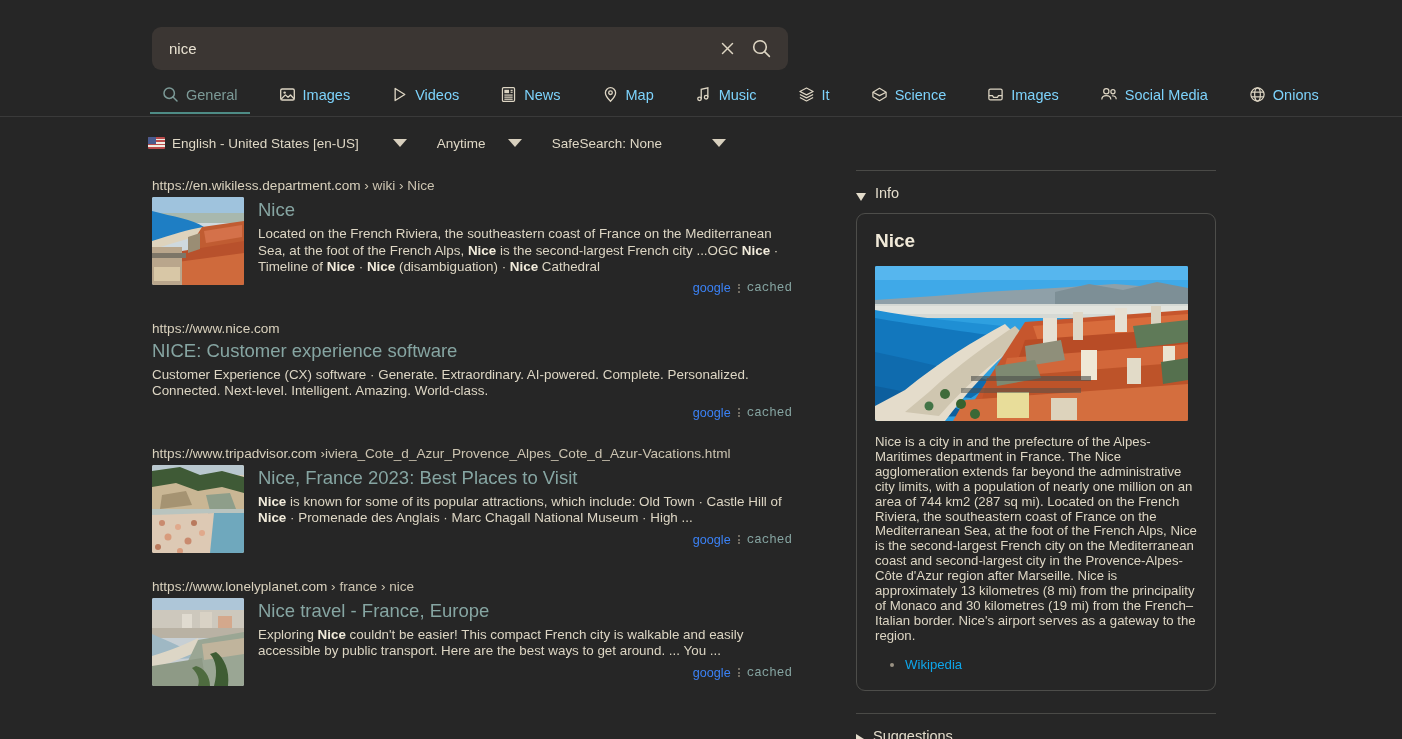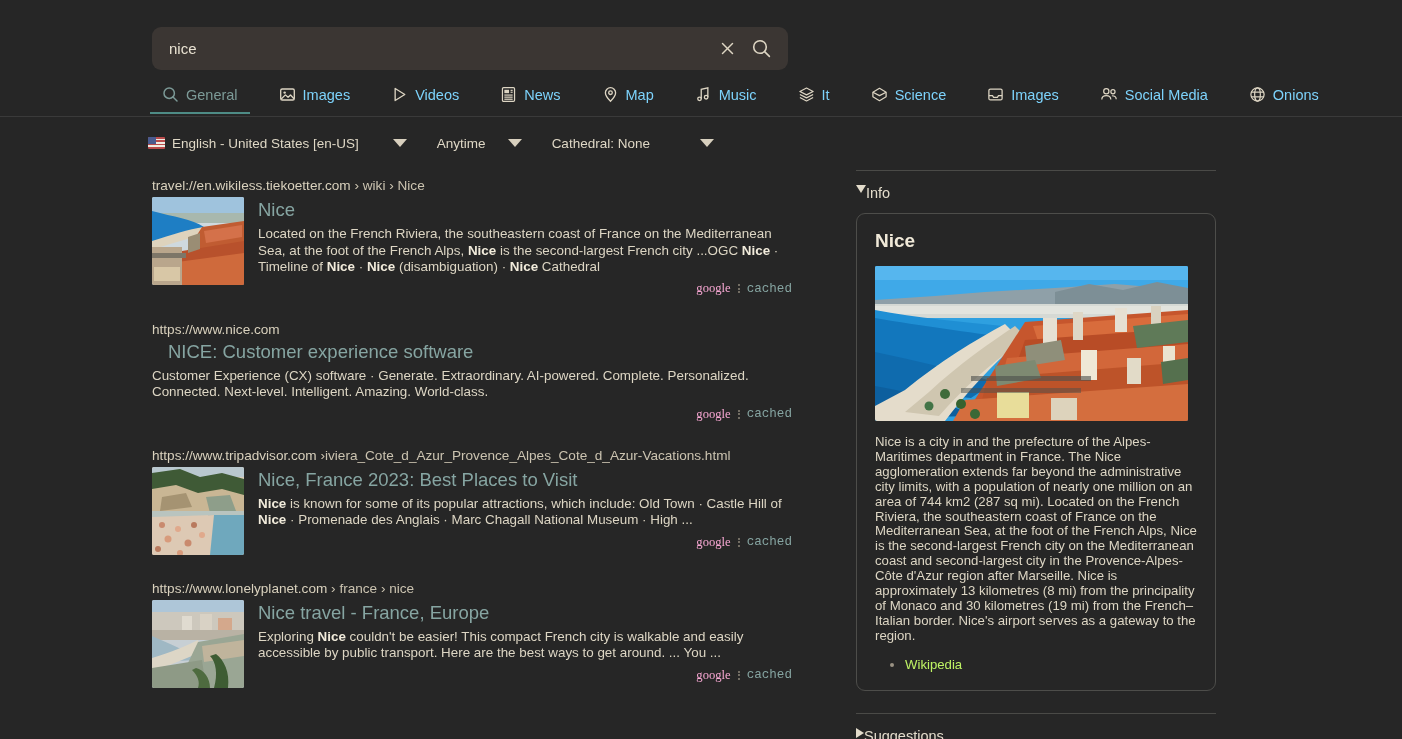--- a/index.html
+++ b/index.html
@@ -134,40 +134,40 @@
     font-size: 13.4px; line-height: 16.4px;
     color: #ddd6c4;
   }
   .r-snip b { color: #f1ebdb; font-weight: bold; }
   .r-engines {
     margin-top: 6px;
     display: flex; justify-content: flex-end; align-items: center;
     gap: 7px;
     font-size: 12.6px;
   }
-  .eng-name { color: #f9a8d4; font-family: Liberation Serif, serif; }
+  .eng-name { color: #3b82f6; }
   .dots {
     display: inline-flex; flex-direction: column; gap: 1.5px;
     align-items: center;
   }
   .dots i { width: 2px; height: 2px; background: #8c8679; border-radius: 50%; display:block;}
   .eng-cached { color: #86a5a2; cursor: pointer; font-family: Liberation Mono, monospace; }
 
   
   .result.nothumb .r-main { padding-top: 0; }
-  .result.nothumb .r-title { font-size: 18.5px; margin-bottom: 5px; margin-left: 16px;}
+  .result.nothumb .r-title { font-size: 18.5px; margin-bottom: 5px;}
 
   
   .sidebar {
     position: absolute; left: 856px; top: 170px;
     width: 360px;
   }
   .hr { height: 1px; background: #4a4a47; margin-bottom: 14px; }
   .sec-head {
-    display: flex; align-items: flex-start; 
+    display: flex; align-items: flex-end; gap: 9px;
     font-size: 14.5px; color: #e3dccb;
     cursor: pointer; margin-bottom: 12px;
   }
   .tri-down {
     width:0;height:0;border-left:5.5px solid transparent;
     border-right:5.5px solid transparent;border-top:8px solid #e3dccb;
   }
   .tri-right {
     width:0;height:0;border-top:5.5px solid transparent;
     border-bottom:5.5px solid transparent;border-left:8px solid #e3dccb;
@@ -186,21 +186,21 @@
     width: 313px; height: 155px;
     border-radius: 2px; overflow: hidden;
     margin-bottom: 14px;
   }
   .ib-text {
     font-size: 13.2px; line-height: 14.9px;
     color: #ddd6c4; margin: 0;
   }
   .ib-links { margin: 13px 0 0 0; padding-left: 30px; }
   .ib-links li { color: #9a9283; font-size: 13.2px; }
-  .ib-links a { color: #bef264; text-decoration: none; cursor: pointer; }
+  .ib-links a { color: #0ea5e9; text-decoration: none; cursor: pointer; }
   .sug-wrap { margin-top: 22px; }
 </style>
 </head>
 <body>
 
 <div class="header">
 
   <div class="searchbar">
     <input class="search-input" value="nice" placeholder="Search for..." style="">
     <div class="sb-btn">
@@ -349,30 +349,30 @@
     <span>English - United States [en-US]</span>
   </div>
   <span class="caret"></span>
 
   <div class="filter f-time">
     <span>Anytime</span>
   </div>
   <span class="caret c2"></span>
 
   <div class="filter f-safe">
-    <span>Cathedral: None</span>
+    <span>SafeSearch: None</span>
   </div>
   <span class="caret c3"></span>
 </div>
 
 <div class="results">
 
   <div class="result">
     <div class="r-url">
-      <span>travel://en.wikiless.tiekoetter.com</span><span class="path"> › wiki › Nice</span>
+      <span>https://en.wikiless.department.com</span><span class="path"> › wiki › Nice</span>
     </div>
     <div class="r-body">
       <div class="thumb">
         <svg width="92" height="88" viewBox="0 0 92 88" preserveAspectRatio="none">
           <rect width="92" height="88" fill="#cfd9de"></rect>
           <rect x="0" y="0" width="92" height="16" fill="#9fc3dd"></rect>
           <path d="M0 16 H92 V26 H0 Z" fill="#a8b8ae"></path>
           <path d="M0 14 C22 20 40 22 52 30 L0 46 Z" fill="#1e7ec4"></path>
           <path d="M0 44 C20 38 36 32 52 30 L50 38 C32 42 18 48 0 52 Z" fill="#ded3bd"></path>
           <path d="M50 30 L92 24 V88 H14 Z" fill="#c05c32"></path>

